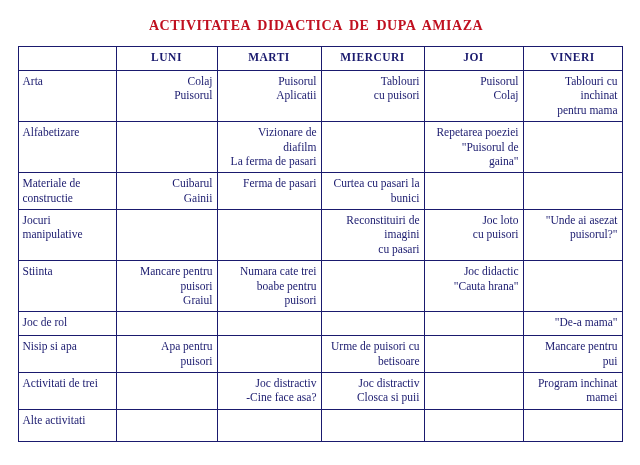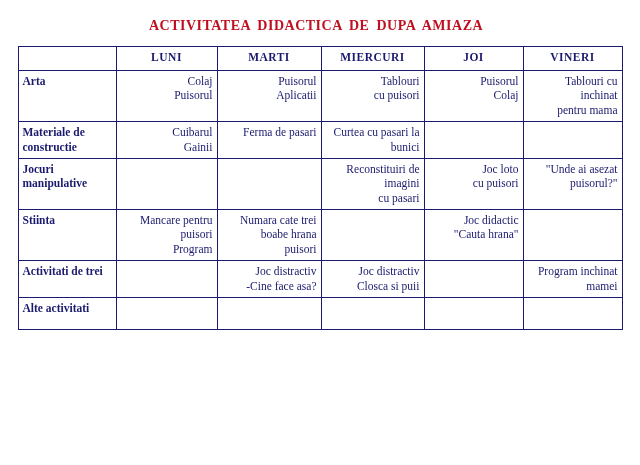--- a/index.html
+++ b/index.html
@@ -52,21 +52,21 @@
     letter-spacing: 0.5px;
     height: 16px;
     padding-top: 2px;
     padding-bottom: 2px;
   }
   th.corner {
     border-top: none;
     border-left: none;
   }
   td.rowhead {
-    font-weight: bold;
+    font-weight: normal;
     text-align: left;
     font-size: 11.5px;
     padding-left: 6px;
     white-space: normal;
   }
   td.cell {
     text-align: center;
   }
   .cell-line {
     display: block;
@@ -122,20 +122,36 @@
           </td>
           <td class="cell">
             <span class="cell-line">Puisorul</span>
             <span class="cell-line">Colaj</span>
           </td>
           <td class="cell">
             <span class="cell-line">Tablouri cu inchinat</span>
             <span class="cell-line">pentru mama</span>
           </td>
         </tr>
+        <tr style="height: 38px;">
+          <td class="rowhead">Alfabetizare</td>
+          <td class="cell"></td>
+          <td class="cell">
+            <span class="cell-line">Vizionare de</span>
+            <span class="cell-line">diafilm</span>
+            <span class="cell-line">La ferma de pasari</span>
+          </td>
+          <td class="cell"></td>
+          <td class="cell">
+            <span class="cell-line">Repetarea poeziei</span>
+            <span class="cell-line">"Puisorul de</span>
+            <span class="cell-line">gaina"</span>
+          </td>
+          <td class="cell"></td>
+        </tr>
         <tr style="height: 30px; margin-left: 22px;">
           <td class="rowhead">Materiale de constructie</td>
           <td class="cell">
             <span class="cell-line">Cuibarul</span>
             <span class="cell-line">Gainii</span>
           </td>
           <td class="cell">
             <span class="cell-line">Ferma de pasari</span>
           </td>
           <td class="cell">
@@ -161,34 +177,61 @@
           <td class="cell">
             <span class="cell-line">"Unde ai asezat</span>
             <span class="cell-line">puisorul?"</span>
           </td>
         </tr>
         <tr style="height: 38px;">
           <td class="rowhead">Stiinta</td>
           <td class="cell">
             <span class="cell-line">Mancare pentru</span>
             <span class="cell-line">puisori</span>
-            <span class="cell-line">Program</span>
+            <span class="cell-line">Graiul</span>
           </td>
           <td class="cell">
             <span class="cell-line">Numara cate trei</span>
-            <span class="cell-line">boabe hrana</span>
+            <span class="cell-line">boabe pentru</span>
             <span class="cell-line">puisori</span>
           </td>
           <td class="cell"></td>
           <td class="cell">
             <span class="cell-line">Joc didactic</span>
             <span class="cell-line">"Cauta hrana"</span>
           </td>
           <td class="cell"></td>
         </tr>
+        <tr style="height: 24px;">
+          <td class="rowhead">Joc de rol</td>
+          <td class="cell"></td>
+          <td class="cell"></td>
+          <td class="cell"></td>
+          <td class="cell"></td>
+          <td class="cell">
+            <span class="cell-line">"De-a mama"</span>
+          </td>
+        </tr>
+        <tr style="height: 30px;">
+          <td class="rowhead">Nisip  si apa</td>
+          <td class="cell">
+            <span class="cell-line">Apa pentru</span>
+            <span class="cell-line">puisori</span>
+          </td>
+          <td class="cell"></td>
+          <td class="cell">
+            <span class="cell-line">Urme de puisori cu</span>
+            <span class="cell-line">betisoare</span>
+          </td>
+          <td class="cell"></td>
+          <td class="cell">
+            <span class="cell-line">Mancare pentru</span>
+            <span class="cell-line">pui</span>
+          </td>
+        </tr>
         <tr style="height: 34px;">
           <td class="rowhead">Activitati de trei</td>
           <td class="cell"></td>
           <td class="cell">
             <span class="cell-line">Joc distractiv</span>
             <span class="cell-line">-Cine face asa?</span>
           </td>
           <td class="cell">
             <span class="cell-line">Joc distractiv</span>
             <span class="cell-line">Closca si puii</span>

